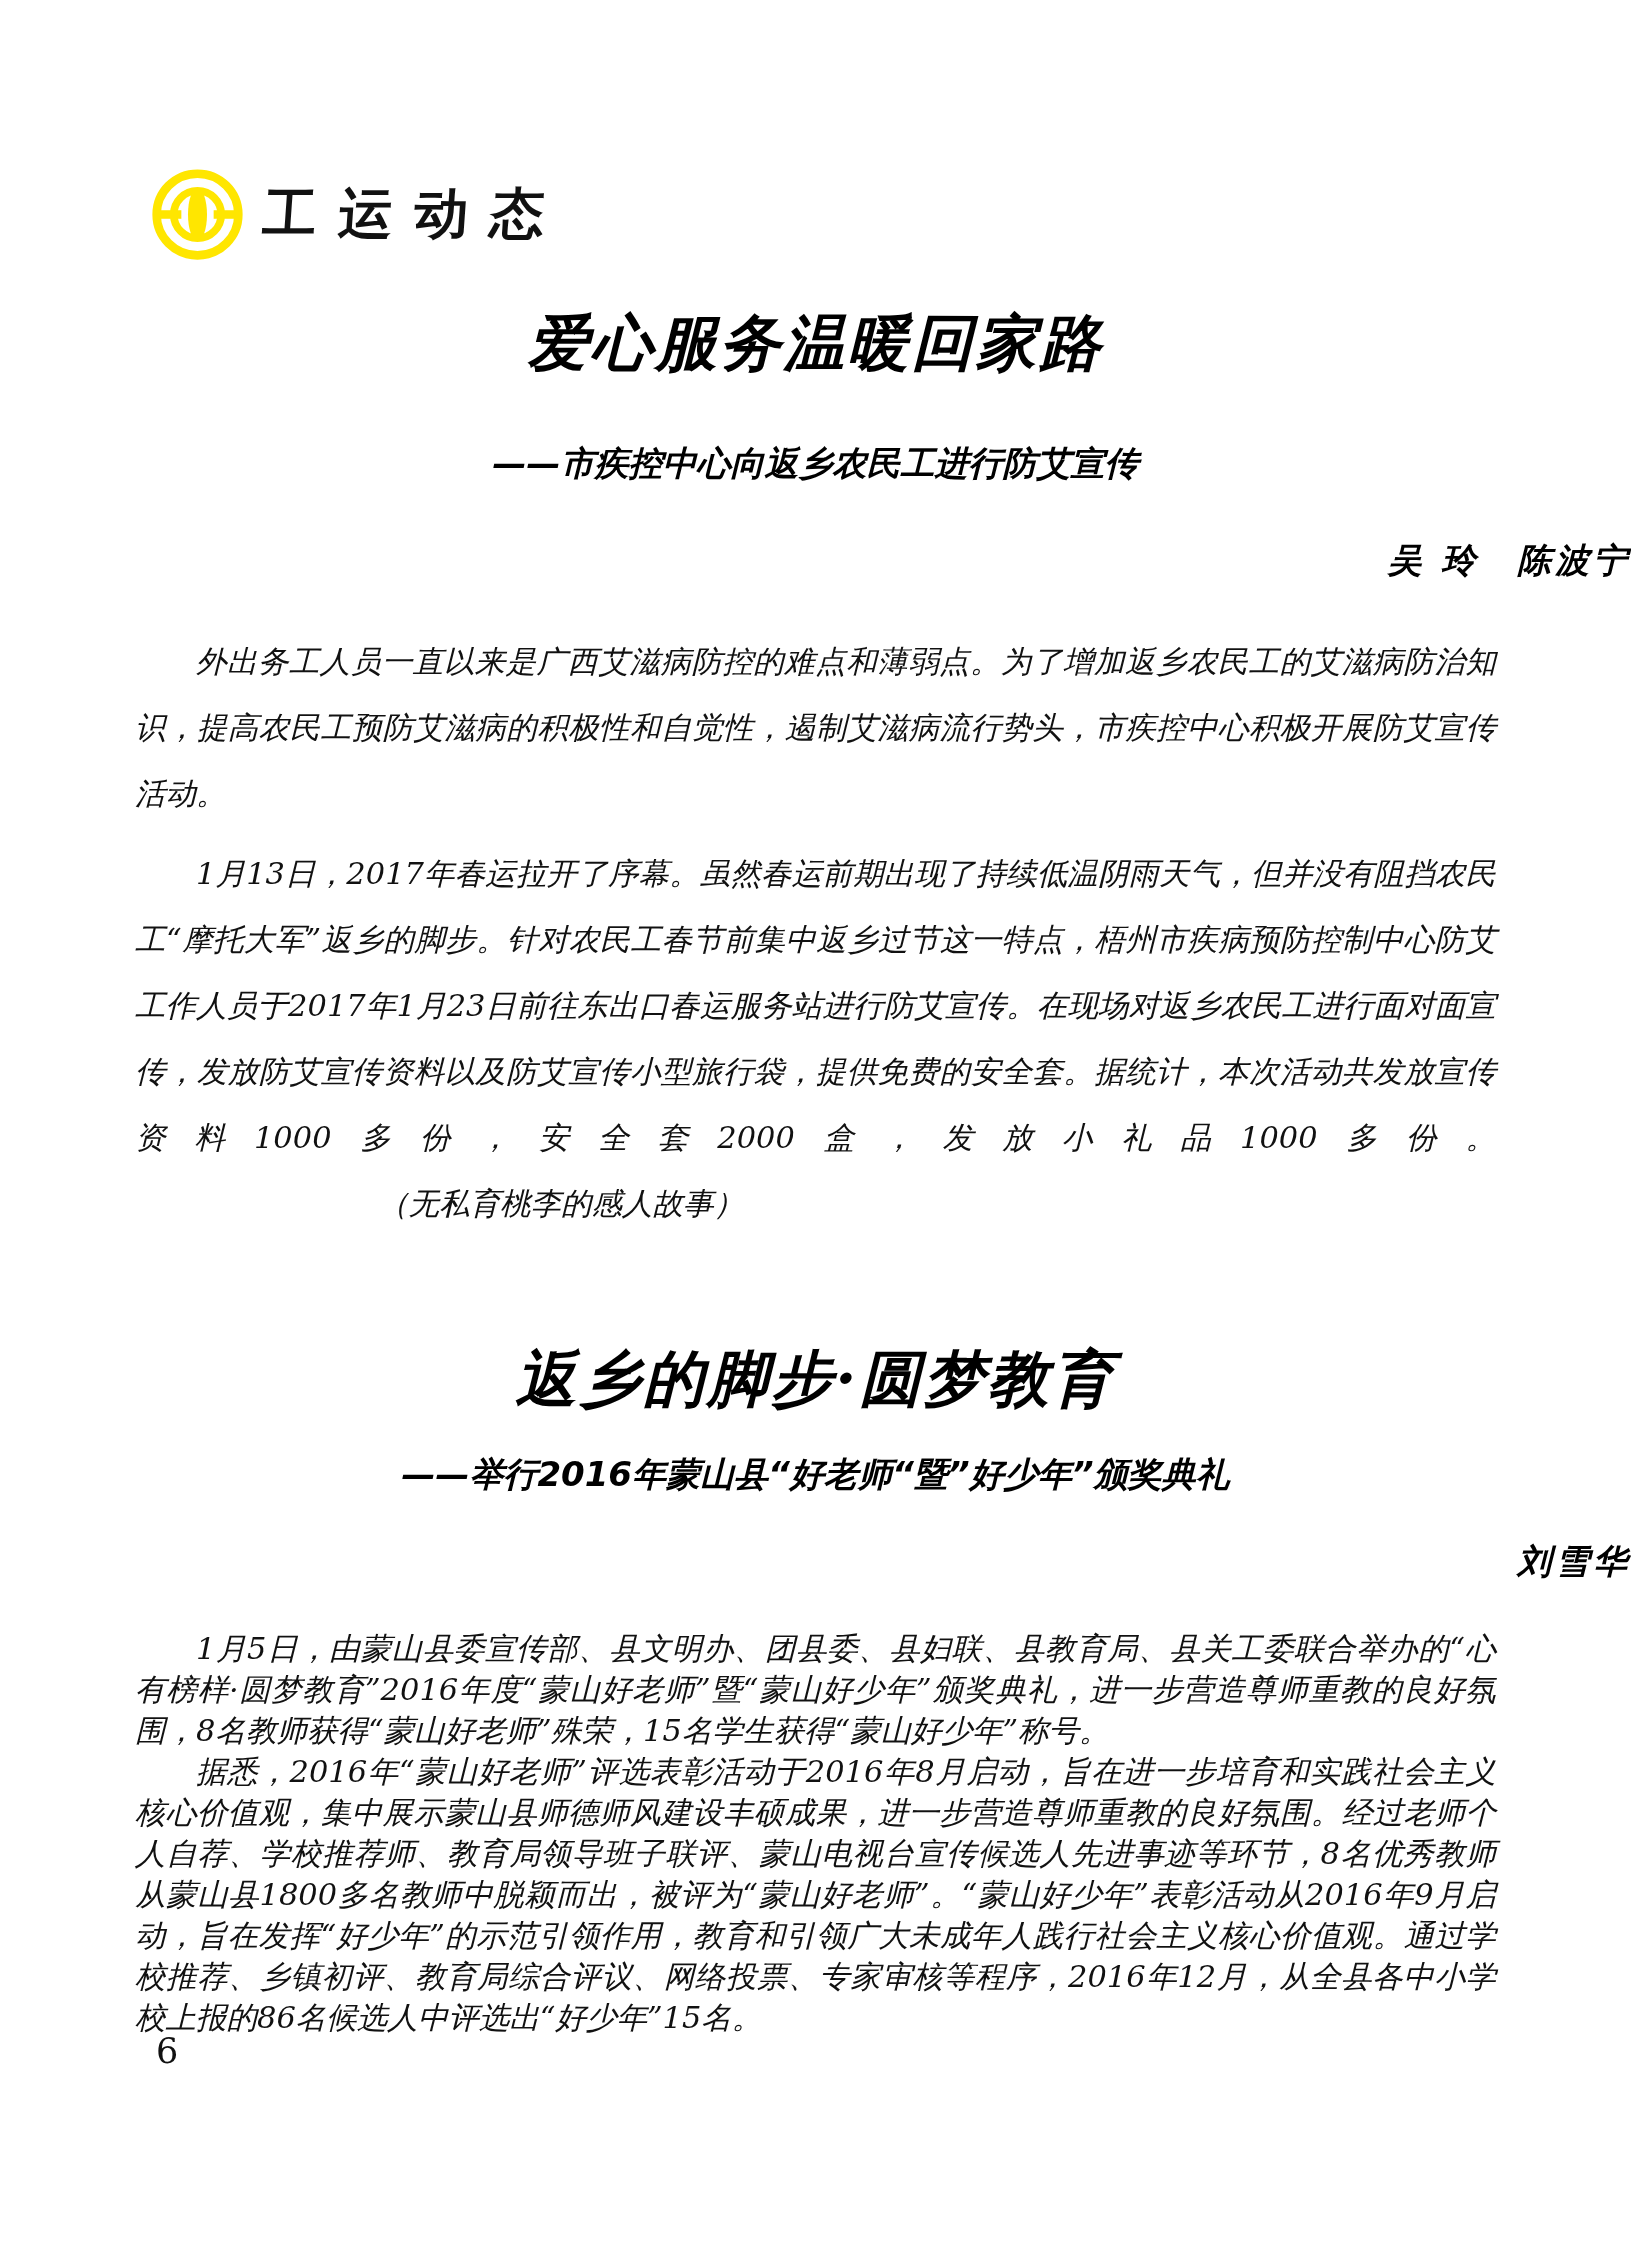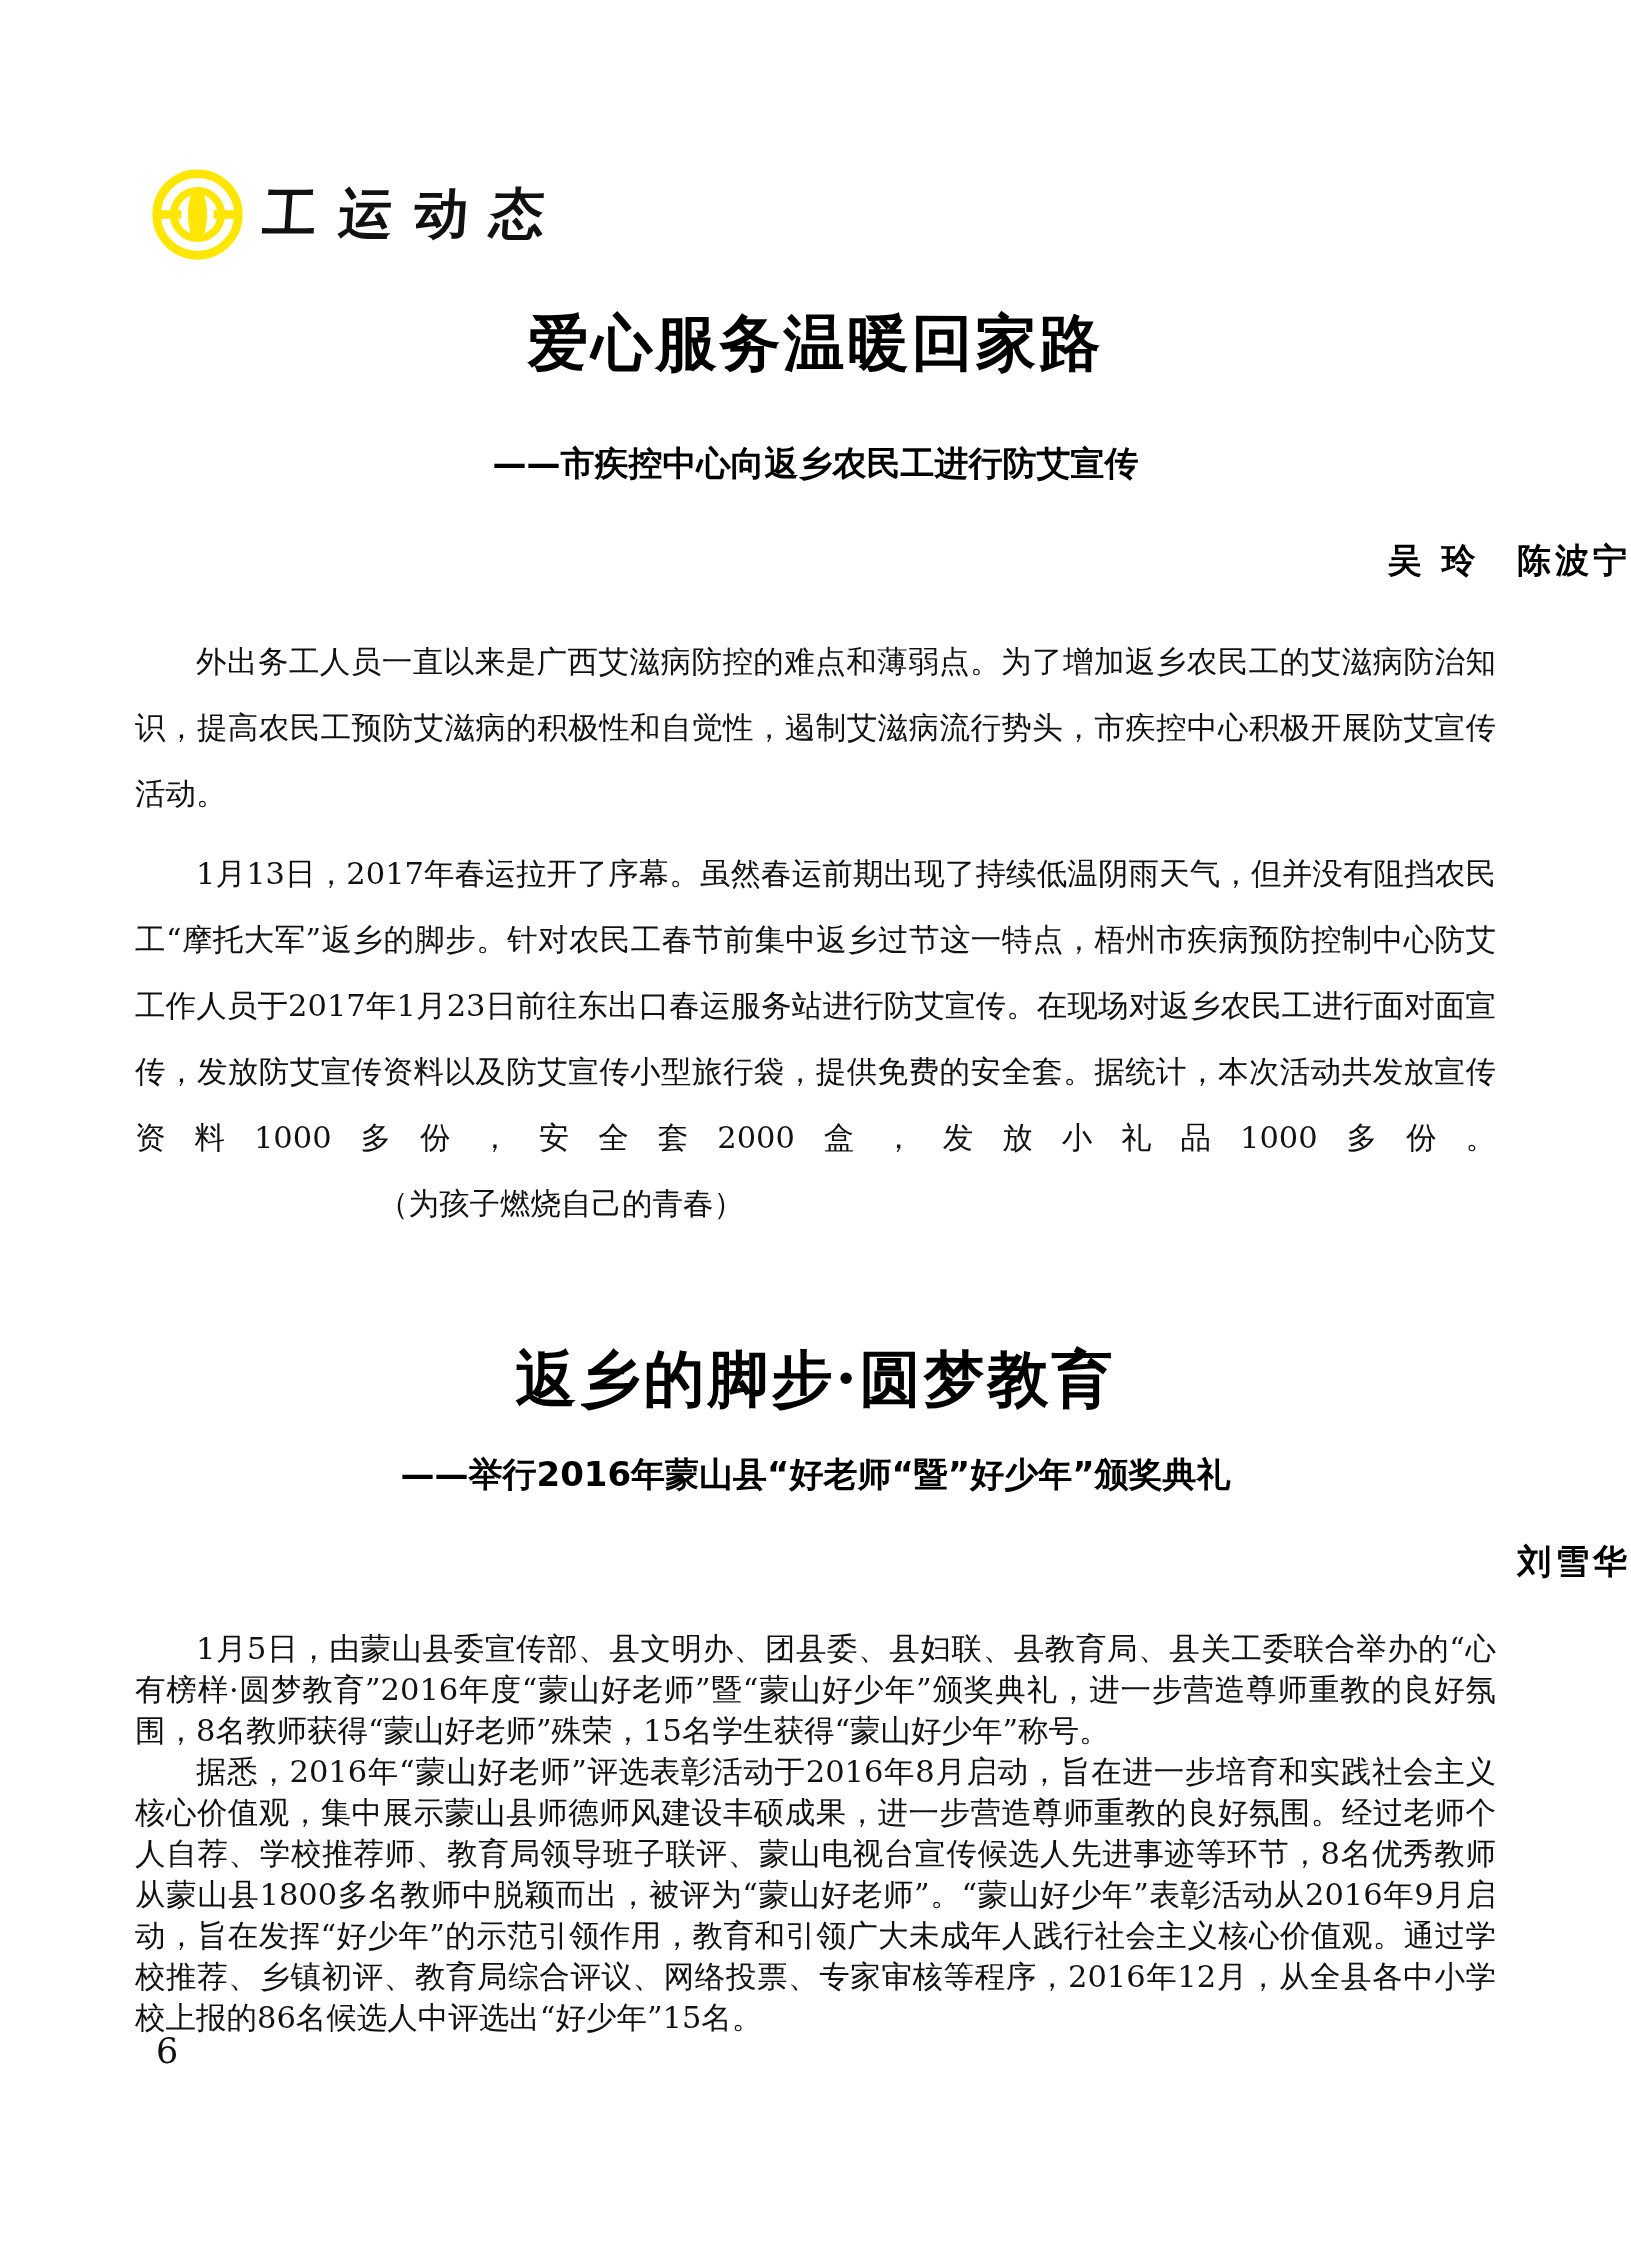--- a/index.html
+++ b/index.html
@@ -23,21 +23,21 @@
   .brand {
     margin-left: 17.7px;
     font-family: "DejaVu Serif", serif;
     font-weight: bold;
     font-size: 54px;
     letter-spacing: 21.7px;
     transform: skewX(-4deg);
     color: #111;
     white-space: nowrap;
   }
-  .article { width: 100%; }
+  .article { width: 100%; font-style: italic; }
   .a-title {
     text-align: center;
     font-family: "DejaVu Serif", serif;
     font-weight: bold;
     font-size: 61px;
     letter-spacing: 3px;
     color: #000;
   }
   .a-sub {
     text-align: center;
@@ -103,21 +103,21 @@
     </svg>
     <div class="brand">工运动态</div>
   </div>
 
   <div class="article art1">
     <div class="a-title">爱心服务温暖回家路</div>
     <div class="a-sub">——市疾控中心向返乡农民工进行防艾宣传</div>
     <div class="a-authors">吴 玲　陈波宁</div>
     <div class="a-body body-1">
       <p>外出务工人员一直以来是广西艾滋病防控的难点和薄弱点。为了增加返乡农民工的艾滋病防治知识，提高农民工预防艾滋病的积极性和自觉性，遏制艾滋病流行势头，市疾控中心积极开展防艾宣传活动。</p>
-      <p><span>1月13日，2017年春运拉开了序幕。虽然春运前期出现了持续低温阴雨天气，但并没有阻挡农民工“摩托大军”返乡的脚步。针对农民工春节前集中返乡过节这一特点，梧州市疾病预防控制中心防艾工作人员于2017年1月23日前往东出口春运服务站进行防艾宣传。在现场对返乡农民工进行面对面宣传，发放防艾宣传资料以及防艾宣传小型旅行袋，提供免费的安全套。据统计，本次活动共发放宣传资料1000多份，安全套2000盒，发放小礼品1000多份。</span><span class="inline-attrib">（为孩子燃烧自己的青春）</span></p>
+      <p><span>1月13日，2017年春运拉开了序幕。虽然春运前期出现了持续低温阴雨天气，但并没有阻挡农民工“摩托大军”返乡的脚步。针对农民工春节前集中返乡过节这一特点，梧州市疾病预防控制中心防艾工作人员于2017年1月23日前往东出口春运服务站进行防艾宣传。在现场对返乡农民工进行面对面宣传，发放防艾宣传资料以及防艾宣传小型旅行袋，提供免费的安全套。据统计，本次活动共发放宣传资料1000多份，安全套2000盒，发放小礼品1000多份。</span><span class="inline-attrib">（无私育桃李的感人故事）</span></p>
     </div>
   </div>
 
   <div class="article art2">
     <div class="a-title">返乡的脚步·圆梦教育</div>
     <div class="a-sub">——举行2016年蒙山县“好老师“暨”好少年”颁奖典礼</div>
     <div class="a-authors">刘雪华</div>
     <div class="a-body body-2">
       <p>1月5日，由蒙山县委宣传部、县文明办、团县委、县妇联、县教育局、县关工委联合举办的“心有榜样·圆梦教育”2016年度“蒙山好老师”暨“蒙山好少年”颁奖典礼，进一步营造尊师重教的良好氛围，8名教师获得“蒙山好老师”殊荣，15名学生获得“蒙山好少年”称号。</p>
       <p>据悉，2016年“蒙山好老师”评选表彰活动于2016年8月启动，旨在进一步培育和实践社会主义核心价值观，集中展示蒙山县师德师风建设丰硕成果，进一步营造尊师重教的良好氛围。经过老师个人自荐、学校推荐师、教育局领导班子联评、蒙山电视台宣传候选人先进事迹等环节，8名优秀教师从蒙山县1800多名教师中脱颖而出，被评为“蒙山好老师”。“蒙山好少年”表彰活动从2016年9月启动，旨在发挥“好少年”的示范引领作用，教育和引领广大未成年人践行社会主义核心价值观。通过学校推荐、乡镇初评、教育局综合评议、网络投票、专家审核等程序，2016年12月，从全县各中小学校上报的86名候选人中评选出“好少年”15名。</p>

